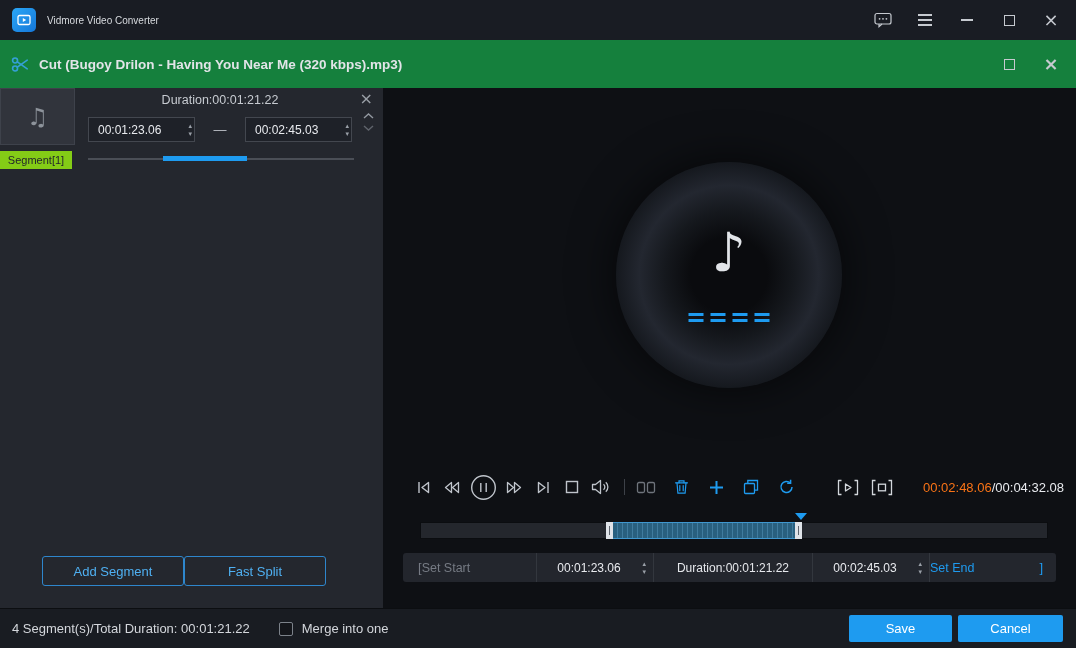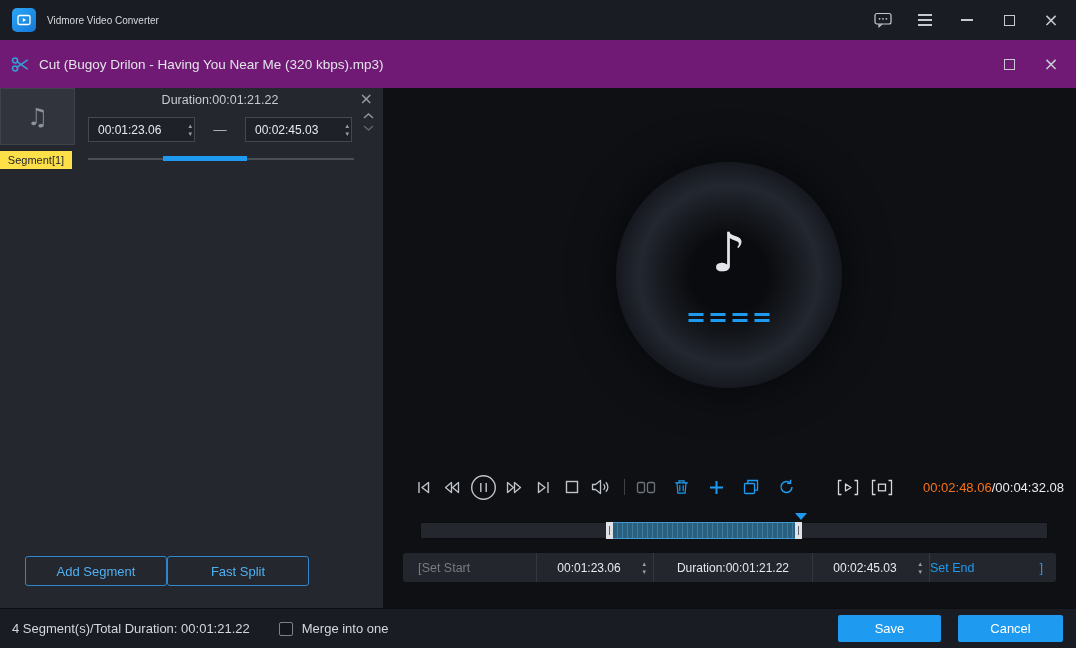--- a/index.html
+++ b/index.html
@@ -17,34 +17,34 @@
   .dh-right { margin-left:auto; display:flex; align-items:center; gap:24px; }
   .tb-btn { display:flex; align-items:center; justify-content:center; width:18px; height:18px;
             color:#c6cad0; cursor:pointer; }
   .close-glyph { font-size:18px; line-height:1; color:#c6cad0; font-family:"DejaVu Sans", sans-serif; }
   .burger { display:flex; flex-direction:column; gap:3px; }
   .burger i { display:block; width:14px; height:2px; background:#c6cad0; }
   .min-glyph { width:12px; height:2px; background:#c6cad0; }
   .max-glyph { width:11px; height:11px; border:1.5px solid #c6cad0; }
 
   
-  .dialog-header { position:absolute; top:40px; left:0; right:0; height:48px; background:#701a75;
-                   display:flex; align-items:center; padding:0 16px 0 10px; }
+  .dialog-header { position:absolute; top:40px; left:0; right:0; height:48px; background:#15803d;
+                   display:flex; align-items:center; padding:0 16px 0 10px;font-weight:bold; }
   .scissors-icon { margin-right:9px; display:flex; }
   .dialog-title { font-size:13.5px; color:#e2e4e8; }
 
   
   .main { position:absolute; top:88px; left:0; width:1076px; height:520px; display:flex; }
 
   
   .left-panel { position:relative; width:383px; background:#24272e; flex:0 0 auto; }
   .seg-thumb { position:absolute; left:0; top:0; width:75px; height:57px; background:#31343c;
                border:1px solid #3e424b; display:flex; align-items:center; justify-content:center; cursor:pointer; }
   .thumb-note { font-size:24px; color:#8d939b; font-family:"DejaVu Sans", sans-serif; }
-  .seg-label { position:absolute; left:0; top:63px; width:72px; background:#fde047; color:#23262c;
+  .seg-label { position:absolute; left:0; top:63px; width:72px; background:#84cc16; color:#23262c;
                font-size:11px; padding:3px 0; text-align:center; }
   .seg-duration { position:absolute; left:88px; top:5px; width:264px; text-align:center; font-size:12.5px; color:#c7cbd1; }
   .seg-times { position:absolute; left:88px; top:29px; width:264px; display:flex; align-items:center; }
   .time-field { position:relative; width:107px; height:25px; background:#1e2128; border:1px solid #43474f;
                 display:flex; align-items:center; }
   .time-input { width:100%; height:100%; background:transparent; border:none; outline:none; color:#e8eaee;
                 font-size:12px; font-family:"Liberation Sans", sans-serif; padding:0 17px 0 9px; }
   .spin { position:absolute; right:2px; top:0; bottom:0; display:flex; flex-direction:column; justify-content:center; }
   .spin span { font-size:7px; line-height:8px; color:#9aa0a8; text-align:center; cursor:pointer;
                font-family:"DejaVu Sans", sans-serif; }
@@ -53,21 +53,21 @@
   .mini-track { position:absolute; left:0; right:0; top:3.5px; height:2px; background:#4a4e56; }
   .mini-sel { position:absolute; left:75px; width:84px; top:2px; height:5px; background:#1e9bf0; }
   .seg-close { position:absolute; right:10px; top:1px; font-size:16px; color:#9aa0a7; cursor:pointer;
                font-family:"DejaVu Sans", sans-serif; }
   .seg-move { position:absolute; right:9px; display:flex; cursor:pointer; }
   .seg-move.up { top:25px; }
   .seg-move.down { top:37px; }
   .left-buttons { position:absolute; left:0; top:468px; width:383px; display:flex; }
   .ghost-btn { width:142px; height:30px; background:transparent; border:1px solid #2e86cc; border-radius:3px;
                color:#4fb0f2; font-size:13px; font-family:"Liberation Sans", sans-serif; cursor:pointer; }
-  .ghost-btn.add { margin-left:25px; }
+  .ghost-btn.add { margin-left:42px; }
   .ghost-btn.fast { margin-left:0; }
 
   
   .preview { position:relative; flex:1; background:#0e1014; }
   .disc { position:absolute; left:233px; top:74px; width:226px; height:226px; border-radius:50%;
           background:radial-gradient(circle at 50% 50%, #0a0b0e 0%, #0a0b0e 24%, #15181d 40%,
                      #232730 56%, #12151a 74%, #1b1e25 87%, #0e1014 100%);
           box-shadow:0 0 46px rgba(0,0,0,.65); }
   .disc-note { position:absolute; left:50%; top:40%; transform:translate(-50%,-50%); font-size:54px;
                color:#e2e5e9; font-family:"DejaVu Sans", sans-serif; }
@@ -119,21 +119,21 @@
   .cb-field .spin { right:7px; }
   .cb-duration { flex:1; text-align:center; font-size:12px; color:#e6e8ec; }
 
   
   .statusbar { position:absolute; left:0; bottom:0; width:1076px; height:40px; background:#191c22;
                border-top:1px solid #0c0e11; display:flex; align-items:center; padding:0 13px 0 12px; }
   .sb-summary { font-size:13px; color:#d4d7dc; }
   .checkbox { width:14px; height:14px; border:1px solid #7c828a; background:#14161b; border-radius:2px;
               margin-left:29px; cursor:pointer; flex:0 0 auto; }
   .sb-merge { font-size:13px; color:#d4d7dc; margin-left:9px; }
-  .sb-right { margin-left:auto; display:flex; gap:17px; }
+  .sb-right { margin-left:auto; display:flex; gap:6px; }
   .primary-btn { height:27px; background:#1e9bf0; border:none; border-radius:2px; color:#ffffff; font-size:13px;
                  font-family:"Liberation Sans", sans-serif; cursor:pointer; }
   .primary-btn.save { width:103px; }
   .primary-btn.cancel { width:105px; }
 </style>
 </head>
 <body>
 
 <div class="app">
 

